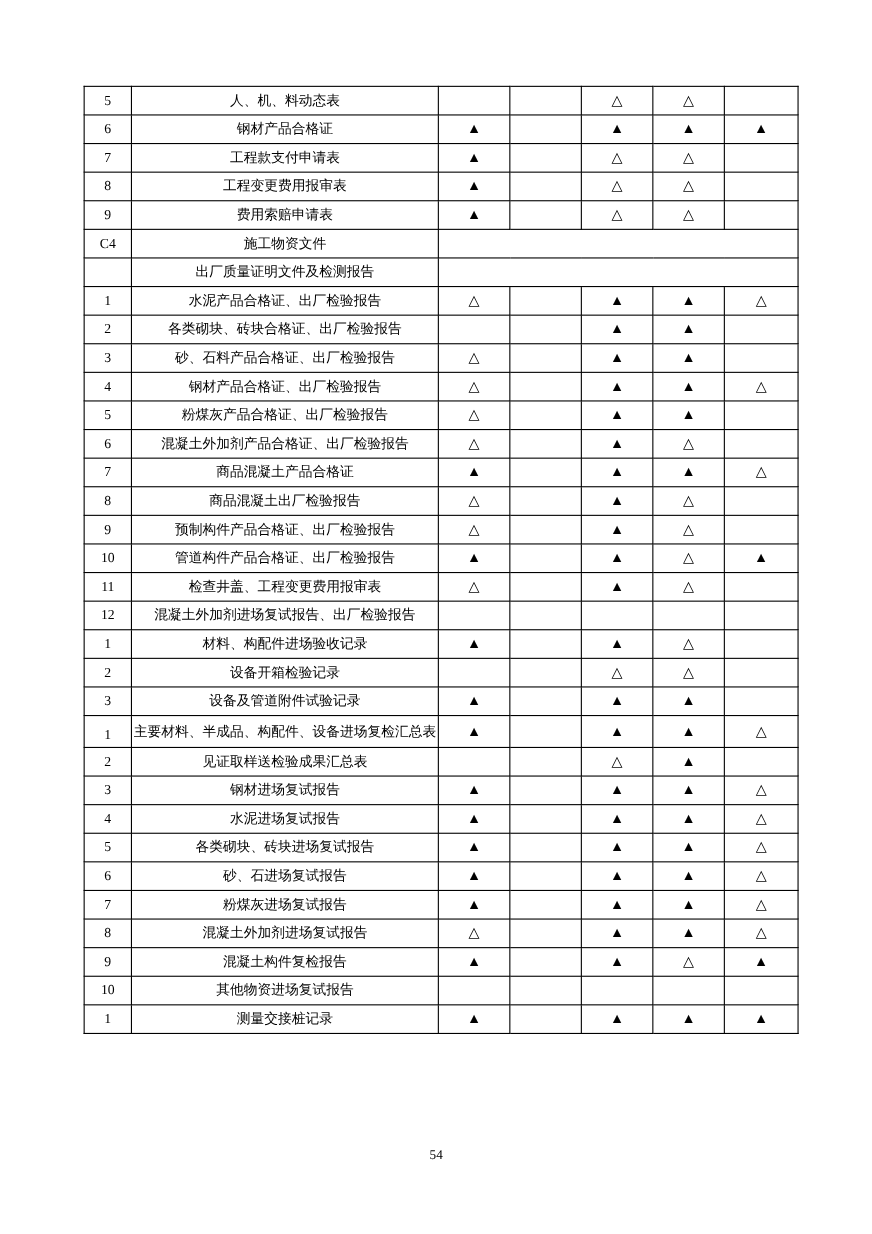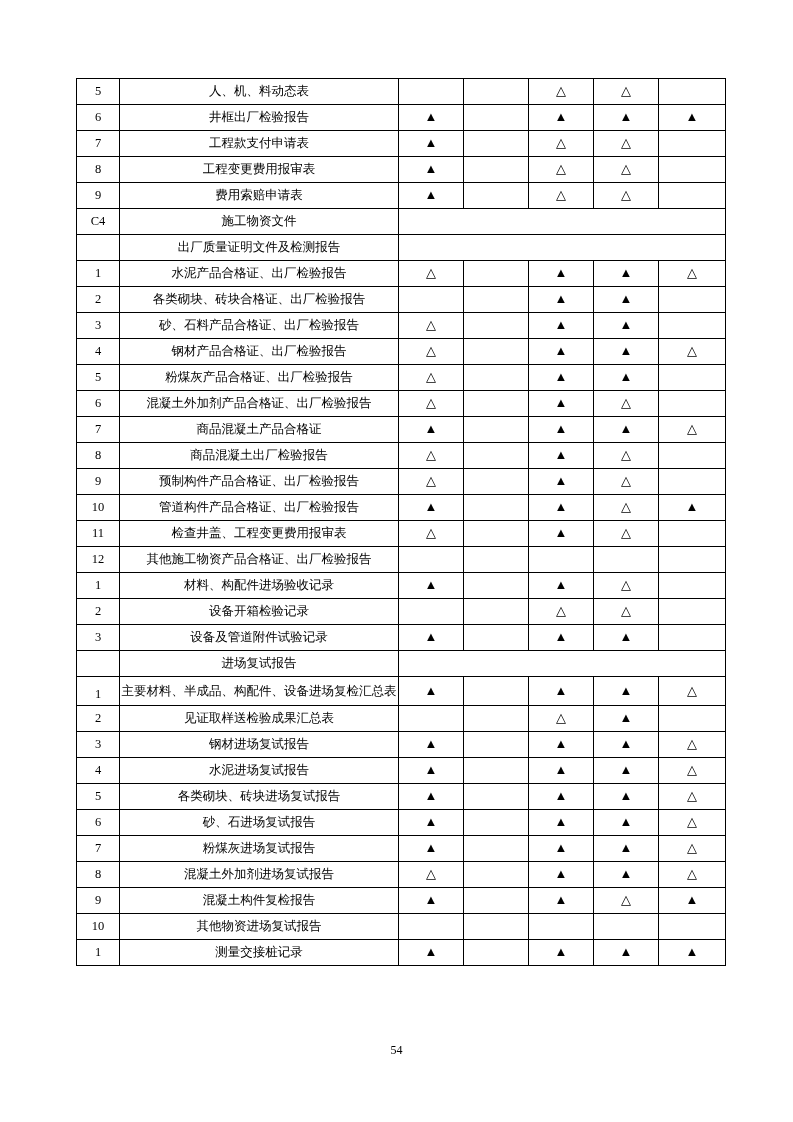--- a/index.html
+++ b/index.html
@@ -101,21 +101,21 @@
             <td class="col-num">5</td>
             <td class="col-name">人、机、料动态表</td>
             <td class="col-mark"><span class="mark"></span></td>
             <td class="col-mark"><span class="mark"></span></td>
             <td class="col-mark"><span class="mark">△</span></td>
             <td class="col-mark"><span class="mark">△</span></td>
             <td class="col-mark col-mark5"><span class="mark"></span></td>
           </tr>
           <tr>
             <td class="col-num">6</td>
-            <td class="col-name">井框出厂检验报告</td>
+            <td class="col-name">钢材产品合格证</td>
             <td class="col-mark"><span class="mark">▲</span></td>
             <td class="col-mark"><span class="mark"></span></td>
             <td class="col-mark"><span class="mark">▲</span></td>
             <td class="col-mark"><span class="mark">▲</span></td>
             <td class="col-mark col-mark5"><span class="mark">▲</span></td>
           </tr>
           <tr>
             <td class="col-num">7</td>
             <td class="col-name">工程款支付申请表</td>
             <td class="col-mark"><span class="mark">▲</span></td>
@@ -246,21 +246,21 @@
             <td class="col-num">11</td>
             <td class="col-name">检查井盖、工程变更费用报审表</td>
             <td class="col-mark"><span class="mark">△</span></td>
             <td class="col-mark"><span class="mark"></span></td>
             <td class="col-mark"><span class="mark">▲</span></td>
             <td class="col-mark"><span class="mark">△</span></td>
             <td class="col-mark col-mark5"><span class="mark"></span></td>
           </tr>
           <tr>
             <td class="col-num">12</td>
-            <td class="col-name">其他施工物资产品合格证、出厂检验报告</td>
+            <td class="col-name">混凝土外加剂进场复试报告、出厂检验报告</td>
             <td class="col-mark"><span class="mark"></span></td>
             <td class="col-mark"><span class="mark"></span></td>
             <td class="col-mark"><span class="mark"></span></td>
             <td class="col-mark"><span class="mark"></span></td>
             <td class="col-mark col-mark5"><span class="mark"></span></td>
           </tr>
           <tr>
             <td class="col-num">1</td>
             <td class="col-name">材料、构配件进场验收记录</td>
             <td class="col-mark"><span class="mark">▲</span></td>
@@ -279,25 +279,20 @@
             <td class="col-mark col-mark5"><span class="mark"></span></td>
           </tr>
           <tr>
             <td class="col-num">3</td>
             <td class="col-name">设备及管道附件试验记录</td>
             <td class="col-mark"><span class="mark">▲</span></td>
             <td class="col-mark"><span class="mark"></span></td>
             <td class="col-mark"><span class="mark">▲</span></td>
             <td class="col-mark"><span class="mark">▲</span></td>
             <td class="col-mark col-mark5"><span class="mark"></span></td>
-          </tr>
-          <tr>
-            <td class="col-num"></td>
-            <td class="col-name sub-head">进场复试报告</td>
-            <td class="col-mark" colspan="5"></td>
           </tr>
           <tr>
             <td class="col-num tall tall-num">1</td>
             <td class="col-name tall">
               <div class="two-line">主要材料、半成品、构配件、设备进场复检汇总表</div>
             </td>
             <td class="col-mark tall"><span class="mark">▲</span></td>
             <td class="col-mark tall"><span class="mark"></span></td>
             <td class="col-mark tall"><span class="mark">▲</span></td>
             <td class="col-mark tall"><span class="mark">▲</span></td>

